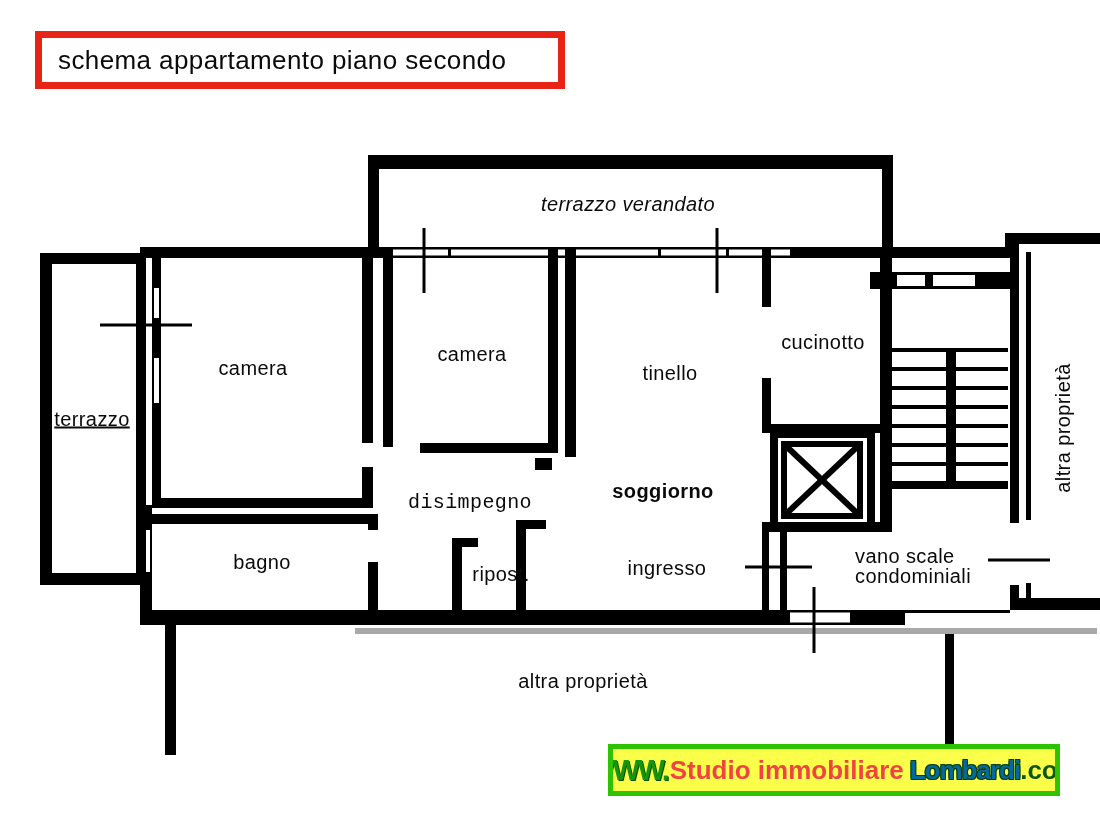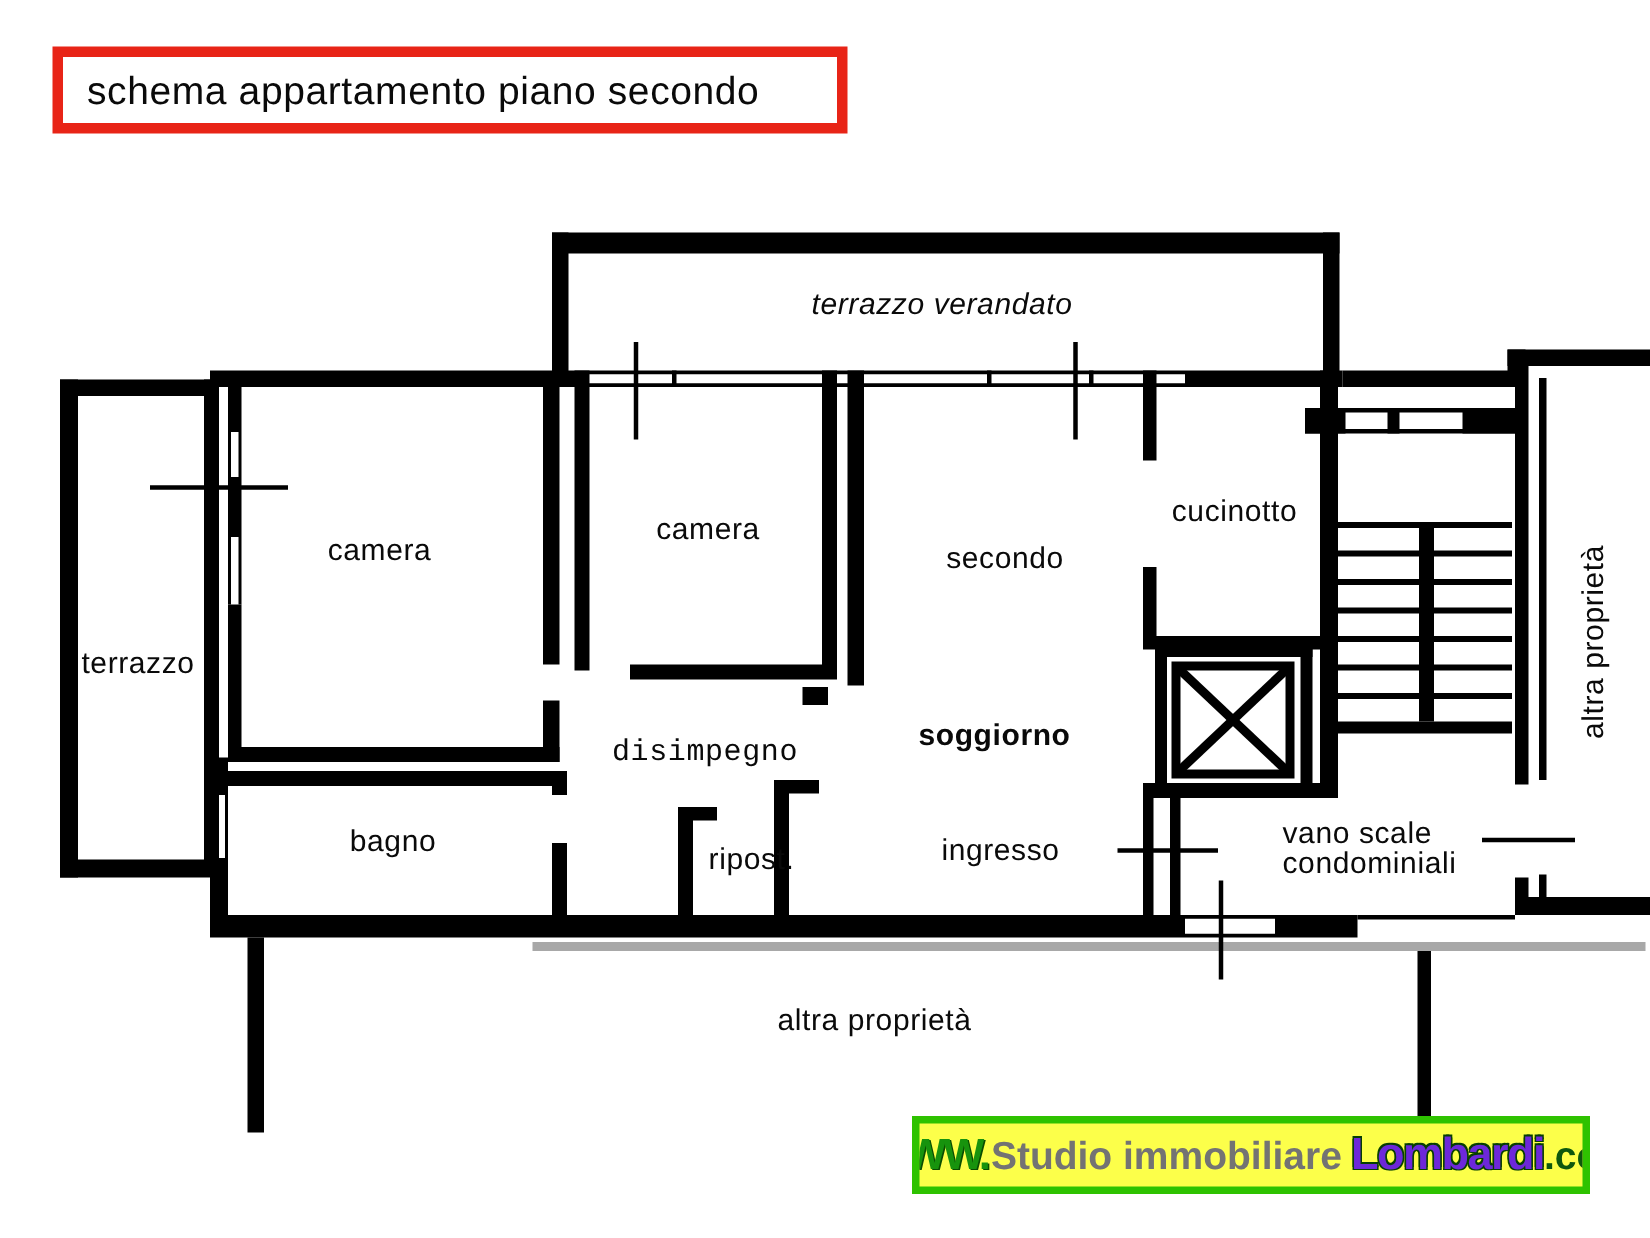--- a/index.html
+++ b/index.html
@@ -20,22 +20,22 @@
     display:flex; align-items:center;
   }
   .title-text { font-size:26px; color:#0a0a0a; padding-left:16px; letter-spacing:.4px; white-space:nowrap; }
   .watermark {
     position:absolute; left:608px; top:744px; width:452px; height:52px;
     background:#fcff4a; border:5px solid #2ec200; box-sizing:border-box;
     display:flex; align-items:center; justify-content:center;
     white-space:nowrap; overflow:hidden; font-weight:bold;
   }
   .wm-www   { color:#17930d; font-size:29px; letter-spacing:-2px; text-shadow:1px 1px 0 #0a4d00; }
-  .wm-studio{ color:#737373; font-size:26px; margin-left:2px; }
-  .wm-brand { color:#6d28d9; font-size:30px; letter-spacing:-1px; margin-left:6px;
+  .wm-studio{ color:#ef4444; font-size:26px; margin-left:2px; }
+  .wm-brand { color:#0369a1; font-size:26px; letter-spacing:-1px; margin-left:6px;
               text-shadow:-1px -1px 0 #063f00, 1px 1px 0 #063f00, -1px 1px 0 #063f00, 1px -1px 0 #063f00; }
   .wm-tld   { color:#0d570d; font-size:26px; }
 </style>
 </head>
 <body>
 
 <div id="stage">
 
   <svg id="plan-svg" width="1100" height="825" viewBox="0 0 1100 825">
 
@@ -163,24 +163,24 @@
       <line x1="786" y1="446" x2="858" y2="514"></line>
       <line x1="858" y1="446" x2="786" y2="514"></line>
     </g>
   </svg>
 
   <div class="title-box">
     <span class="title-text">schema appartamento piano secondo</span>
   </div>
 
   <div class="label" style="left:628px; top:204px;font-style:italic;">terrazzo verandato</div>
-  <div class="label" style="left:92px;  top:443px;">terrazzo</div>
+  <div class="label" style="left:92px;  top:419px;text-decoration:underline;">terrazzo</div>
   <div class="label" style="left:253px; top:368px;">camera</div>
   <div class="label" style="left:472px; top:354px;">camera</div>
-  <div class="label" style="left:670px; top:373px;">secondo</div>
+  <div class="label" style="left:670px; top:373px;">tinello</div>
   <div class="label" style="left:823px; top:342px;">cucinotto</div>
   <div class="label" style="left:470px; top:502px;font-family:Liberation Mono, monospace;">disimpegno</div>
   <div class="label" style="left:663px; top:491px;font-weight:bold;">soggiorno</div>
   <div class="label" style="left:262px; top:562px;">bagno</div>
   <div class="label" style="left:501px; top:574px;text-align:center;">ripost.</div>
   <div class="label" style="left:667px; top:568px;">ingresso</div>
   <div class="label two-line" style="left:913px; top:566px;">
     <div>vano scale</div>
     <div>condominiali</div>
   </div>

